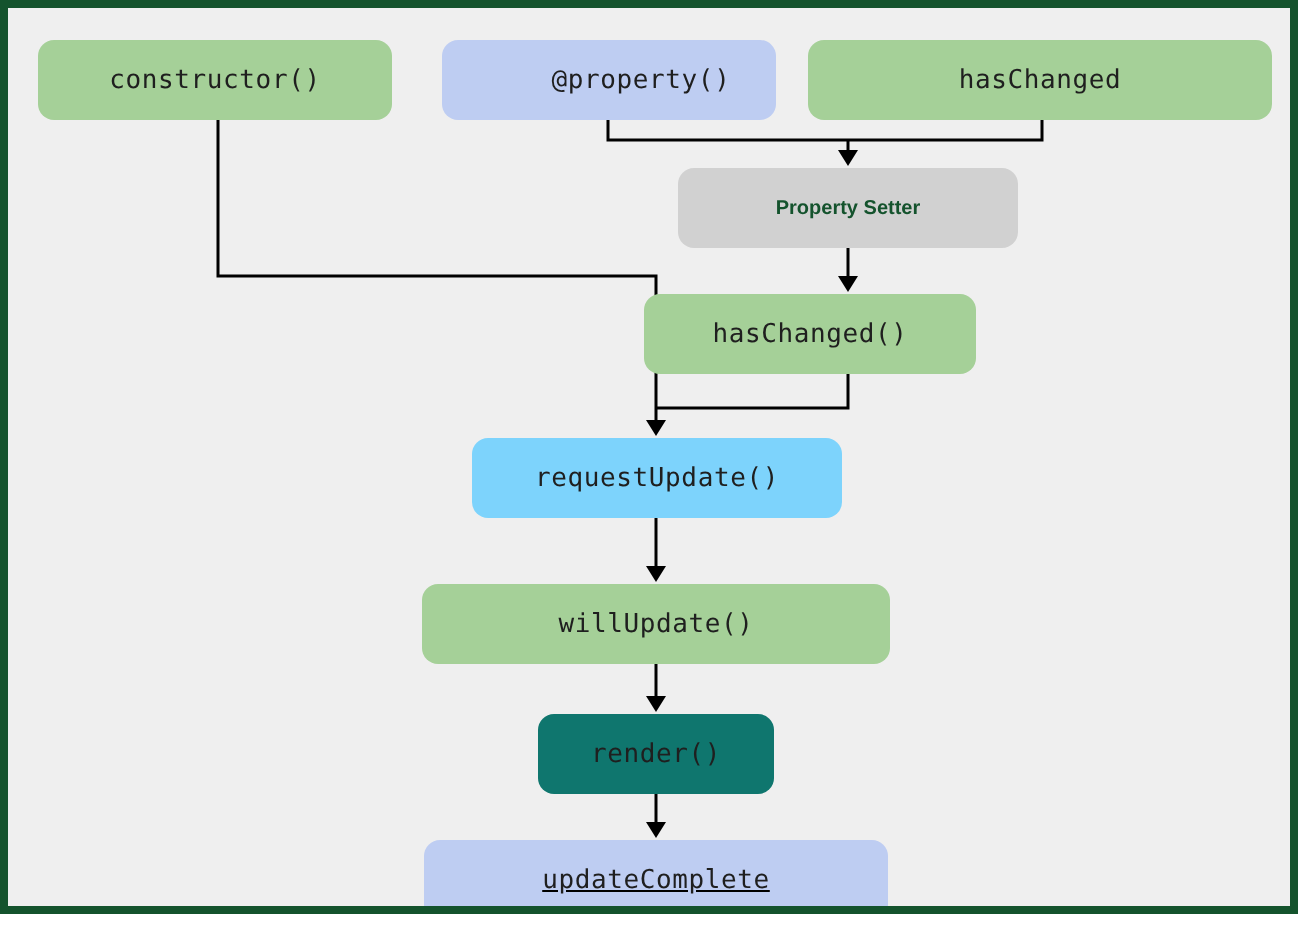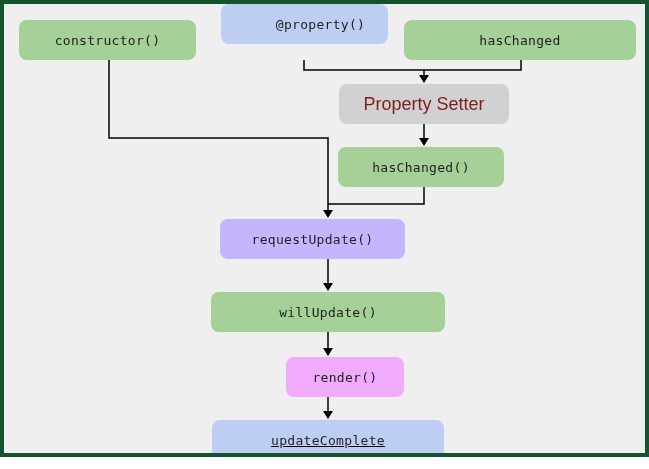--- a/index.html
+++ b/index.html
@@ -45,23 +45,23 @@
   .code-label {
     font-family: "DejaVu Sans Mono", "Liberation Mono", monospace;
     font-size: 13px;
     font-weight: 500;
     color: #1f1f1f;
     letter-spacing: 0.3px;
     white-space: nowrap;
   }
   .plain-label {
     font-family: "Liberation Sans", sans-serif;
-    font-size: 18px;
-    font-weight: 400;
-    color: #7f1d1d;
+    font-size: 10px;
+    font-weight: 700;
+    color: #14532d;
     white-space: nowrap;
   }
 </style>
 </head>
 <body>
 
 <div class="canvas">
 
   <svg class="connector-layer" viewBox="0 0 649 469" xmlns="http://www.w3.org/2000/svg">
 
@@ -84,45 +84,45 @@
     <polygon points="319,344 329,344 324,352"></polygon>
 
     <path d="M324 393 V407"></path>
     <polygon points="319,407 329,407 324,415"></polygon>
   </svg>
 
   <div class="node" style="left: 15px; top: 16px; width: 177px; height: 40px; background: rgb(165, 208, 152);">
     <span class="code-label">constructor()</span>
   </div>
 
-  <div class="node" style="left: 217px; top: 0; width: 167px; height: 40px; background: rgb(190, 205, 242); padding-left: 32px;">
+  <div class="node" style="left: 217px; top: 16px; width: 167px; height: 40px; background: rgb(190, 205, 242); padding-left: 32px;">
     <span class="code-label">@property()</span>
   </div>
 
   <div class="node" style="left: 400px; top: 16px; width: 232px; height: 40px; background: rgb(165, 208, 152);">
     <span class="code-label">hasChanged</span>
   </div>
 
   <div class="node" style="left: 335px; top: 80px; width: 170px; height: 40px; background: rgb(209, 209, 209);">
     <span class="plain-label">Property Setter</span>
   </div>
 
-  <div class="node" style="left: 334px; top: 143px; width: 166px; height: 40px; background: rgb(165, 208, 152);">
+  <div class="node" style="left: 318px; top: 143px; width: 166px; height: 40px; background: rgb(165, 208, 152);">
     <span class="code-label">hasChanged()</span>
   </div>
 
-  <div class="node" style="left: 216px; top: 215px; width: 185px; height: 40px; background: #c4b5fd;">
+  <div class="node" style="left: 232px; top: 215px; width: 185px; height: 40px; background: #7dd3fc;">
     <span class="code-label">requestUpdate()</span>
   </div>
 
   <div class="node" style="left: 207px; top: 288px; width: 234px; height: 40px; background: rgb(165, 208, 152); justify-content: center;">
     <span class="code-label">willUpdate()</span>
   </div>
 
-  <div class="node" style="left: 265px; top: 353px; width: 118px; height: 40px; background: #f0abfc; margin-left: 17px;">
+  <div class="node" style="left: 265px; top: 353px; width: 118px; height: 40px; background: #0f766e;">
     <span class="code-label">render()</span>
   </div>
 
   <div class="node" style="left: 208px; top: 416px; width: 232px; height: 40px; background: rgb(190, 205, 242); text-decoration: underline;">
     <span class="code-label">updateComplete</span>
   </div>
 
 </div>
 
 </body></html>

